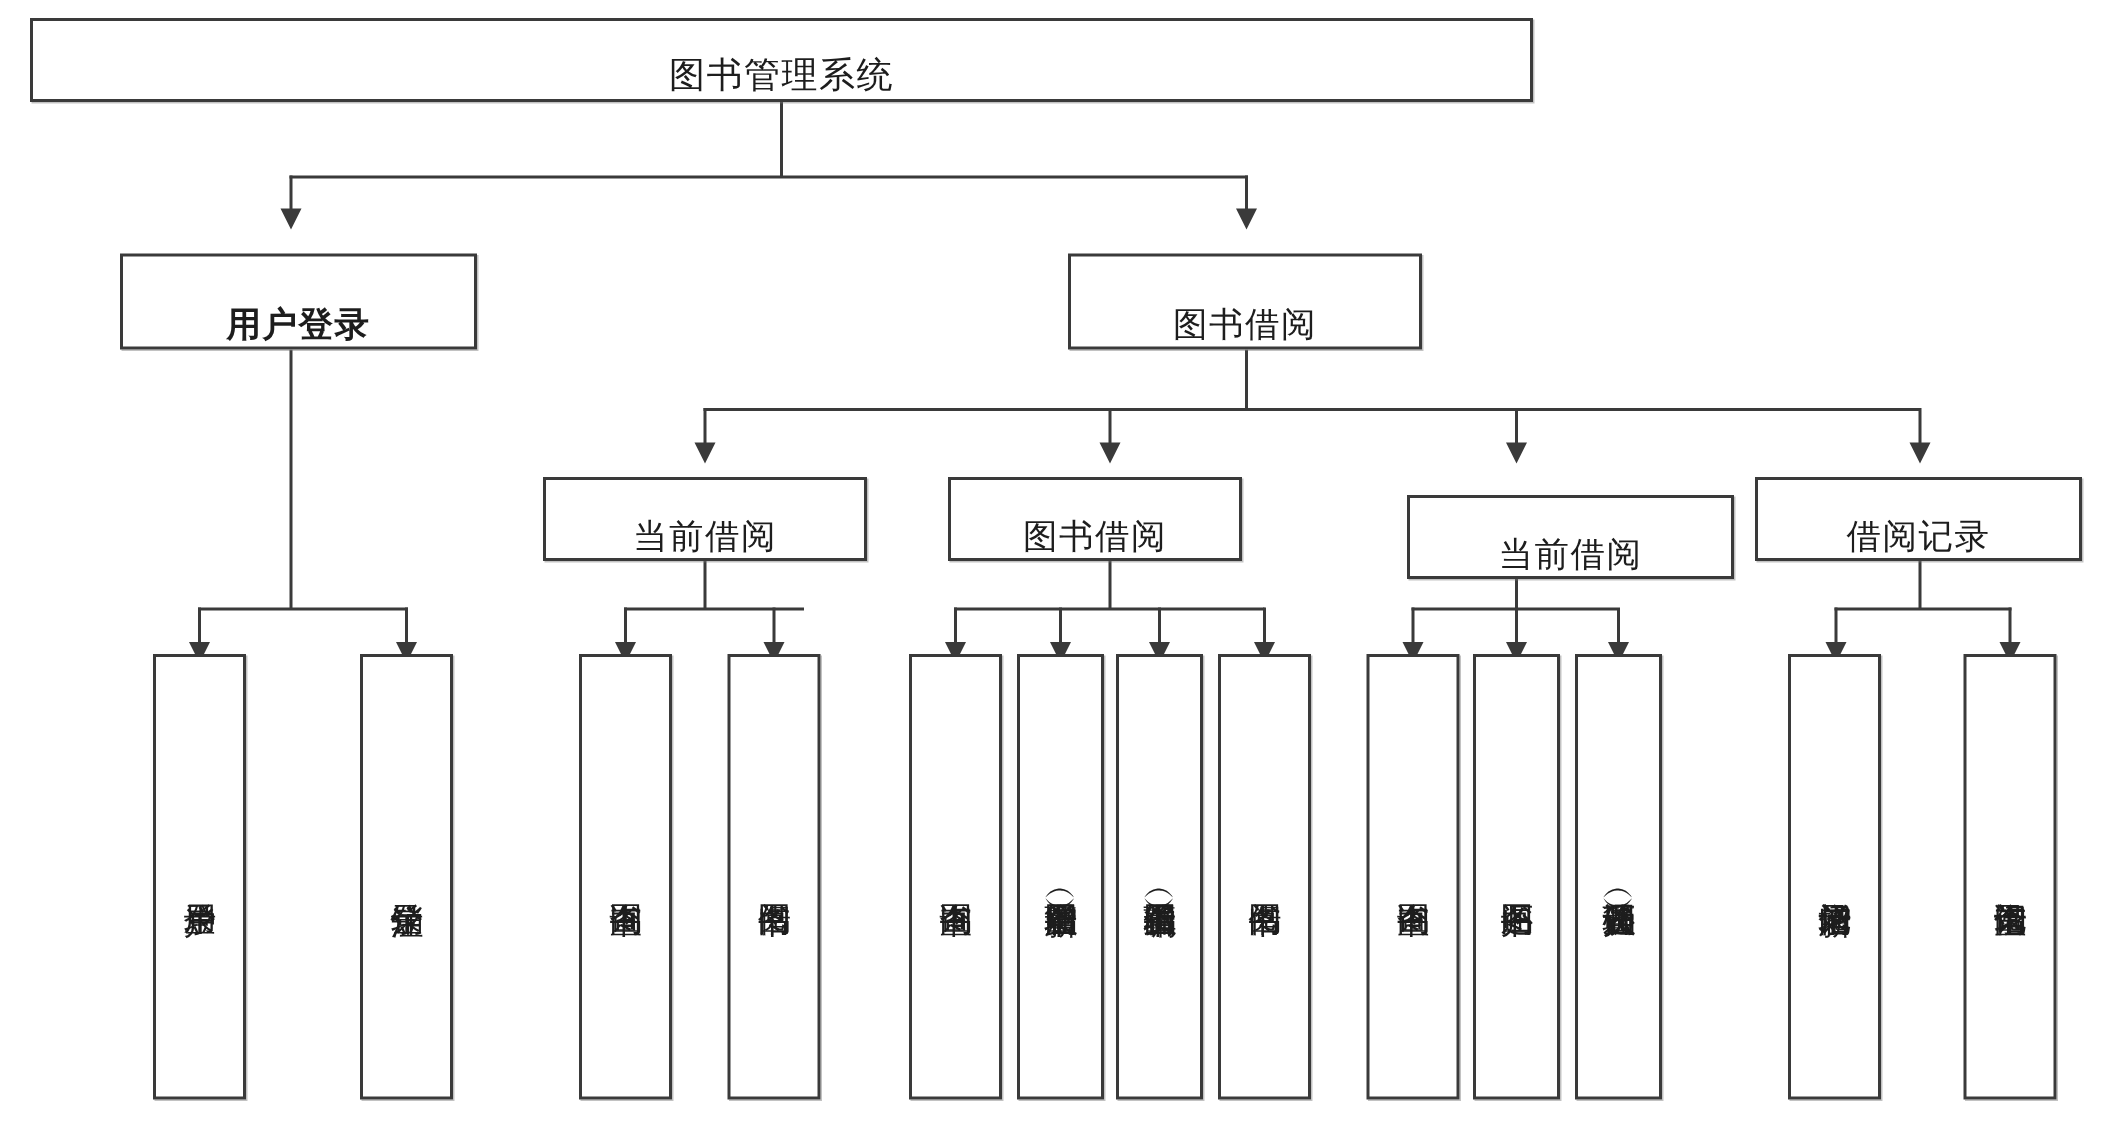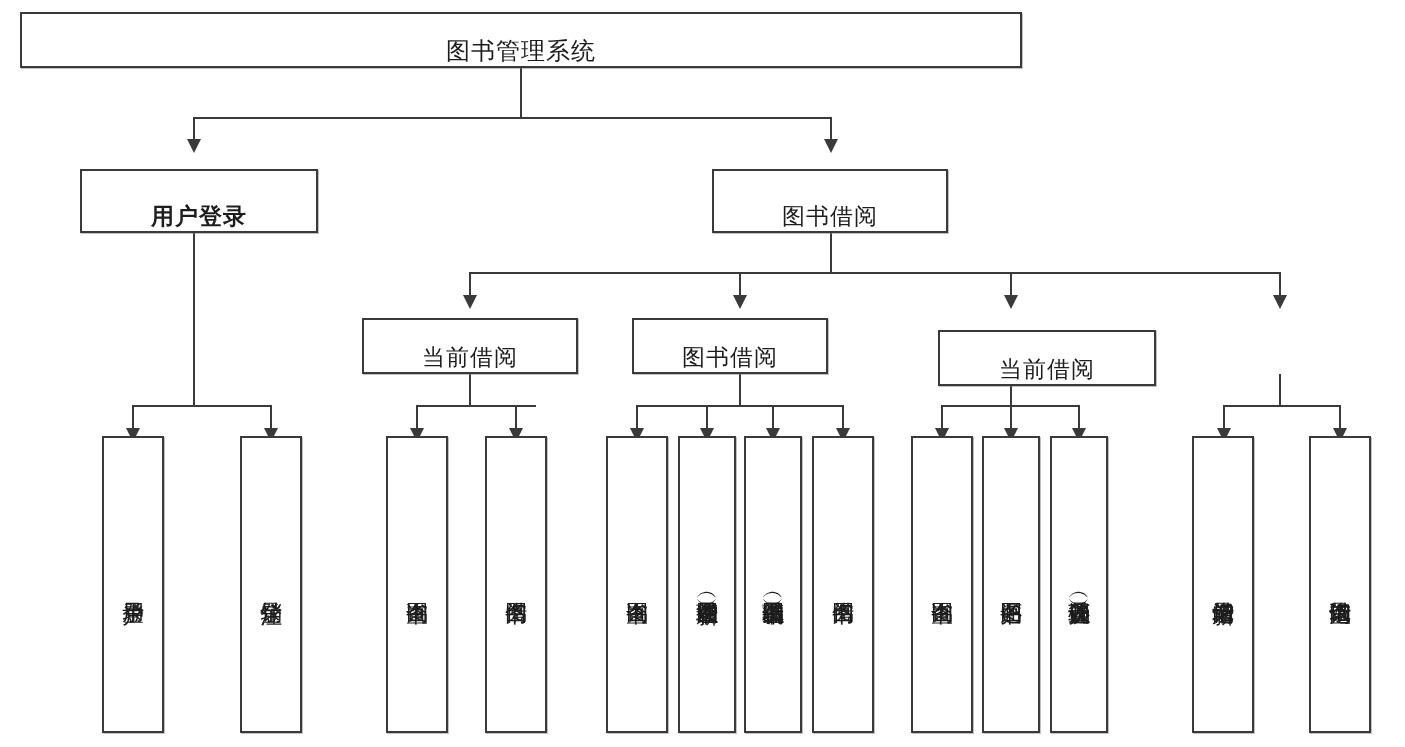--- a/index.html
+++ b/index.html
@@ -120,20 +120,23 @@
 
   <div class="node h" style="left:362px;top:318px;width:216px;height:56px;">
     <span>当前借阅</span>
   </div>
   <div class="node h" style="left:632px;top:318px;width:196px;height:56px;">
     <span>图书借阅</span>
   </div>
   <div class="node h" style="left:902px;top:330px;width:218px;height:56px;margin-left:36px;">
     <span>当前借阅</span>
   </div>
+  <div class="node h" style="left:1170px;top:318px;width:218px;height:56px;">
+    <span>借阅记录</span>
+  </div>
 
   <div class="ln v" style="left:469px;top:374px;height:32px;"></div>
   <div class="ln h" style="left:416px;top:405px;width:120px;"></div>
   <div class="ln v" style="left:416px;top:405px;height:25px;"></div>
   <div class="arrow" style="left:410px;top:428px;"></div>
   <div class="ln v" style="left:515px;top:405px;height:25px;"></div>
   <div class="arrow" style="left:509px;top:428px;"></div>
 
   <div class="ln v" style="left:739px;top:374px;height:32px;"></div>
   <div class="ln h" style="left:636px;top:405px;width:207px;"></div>

